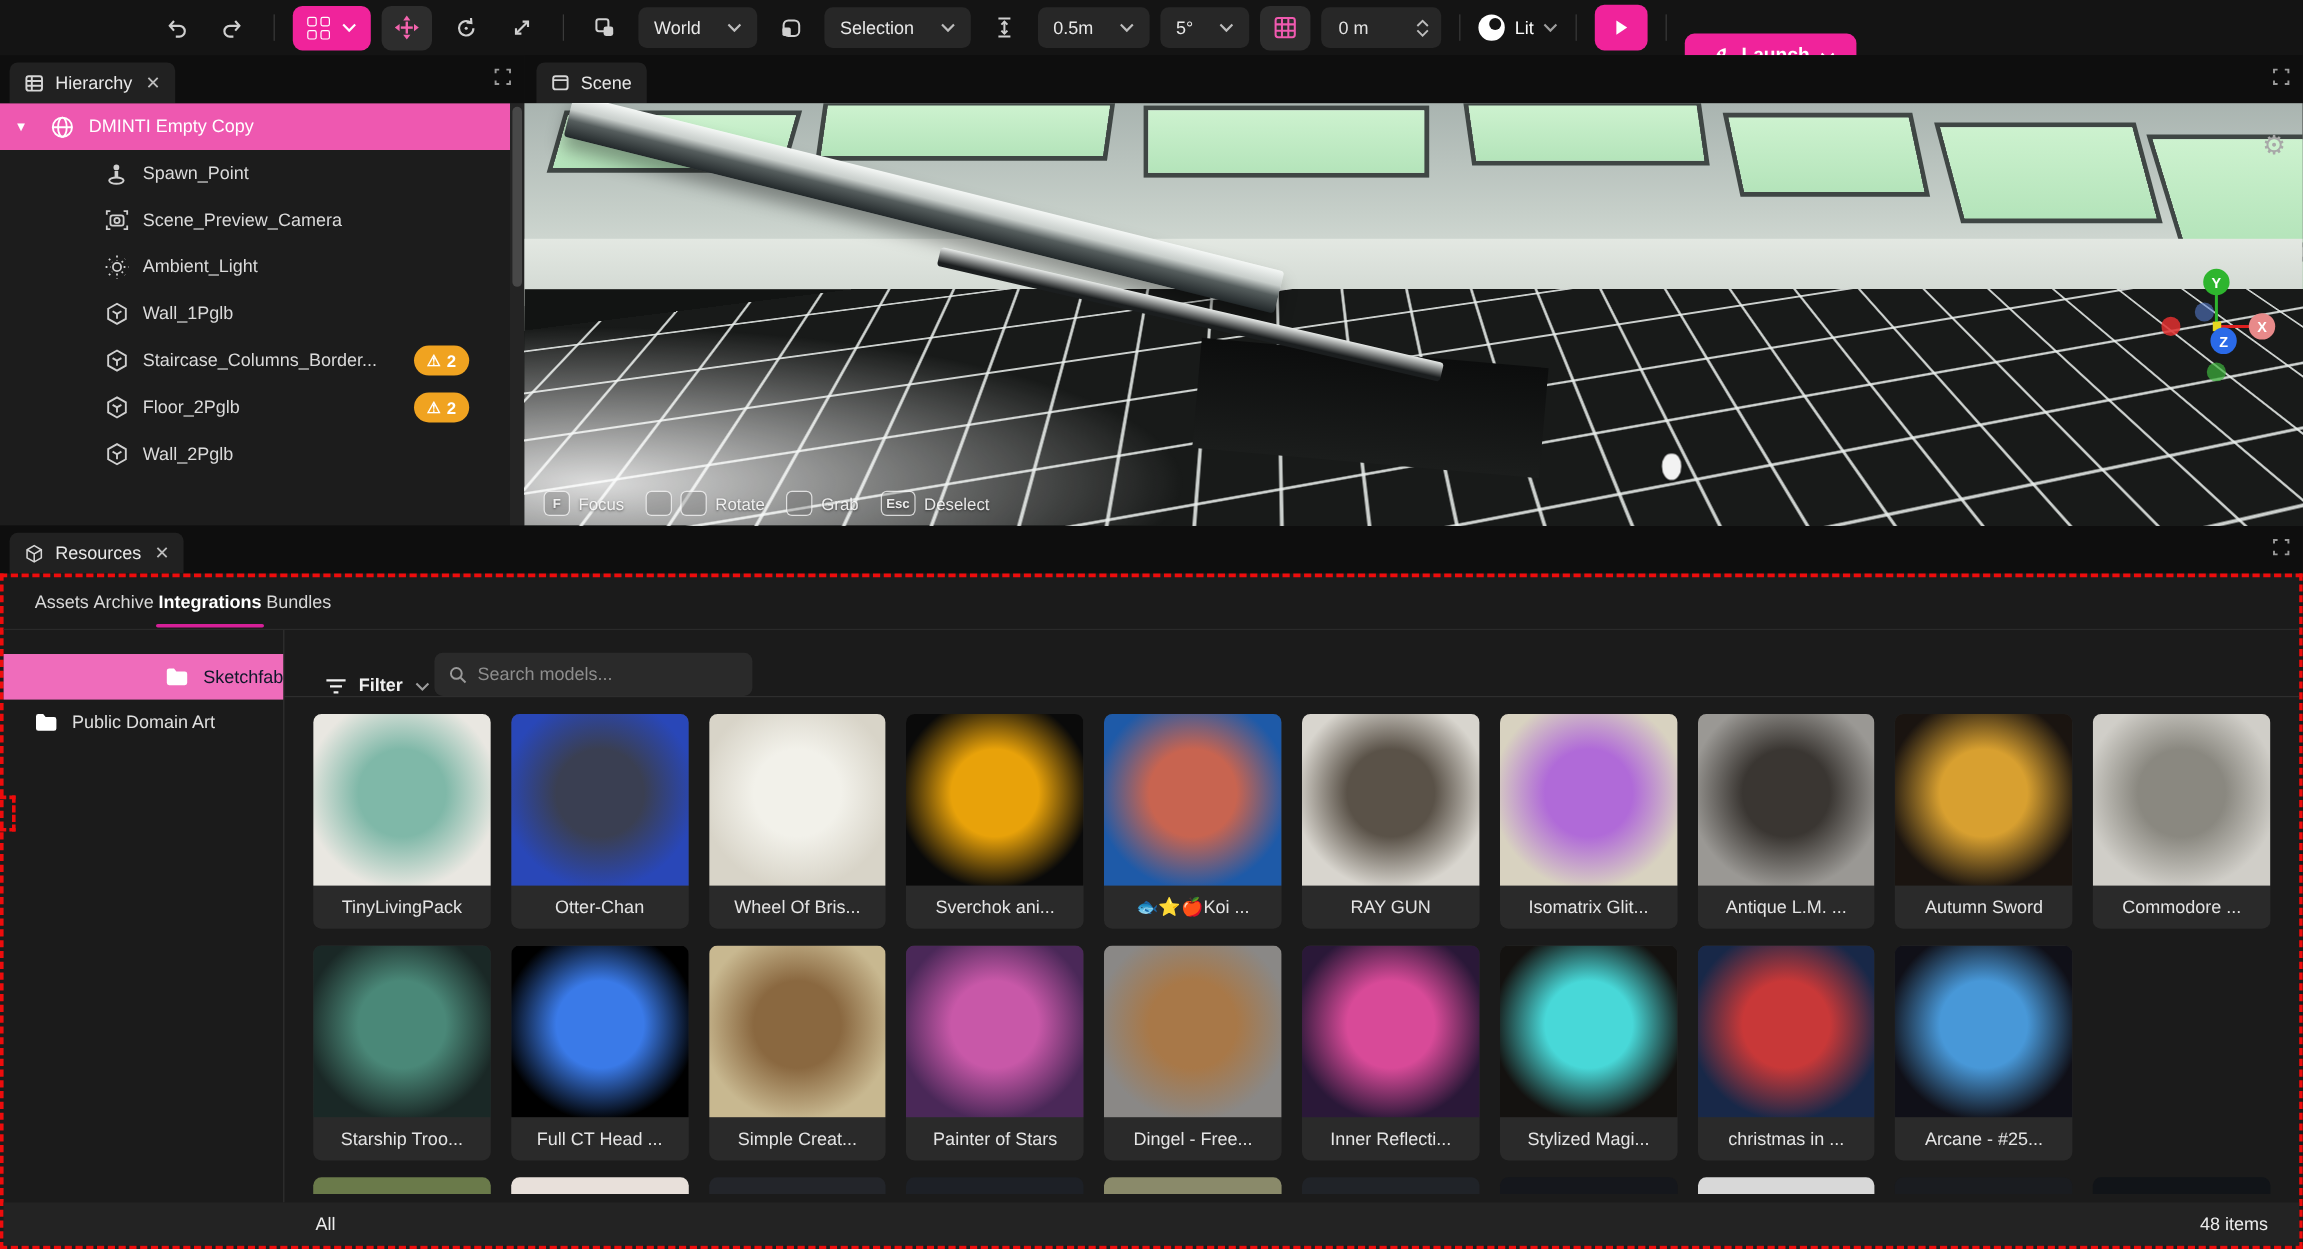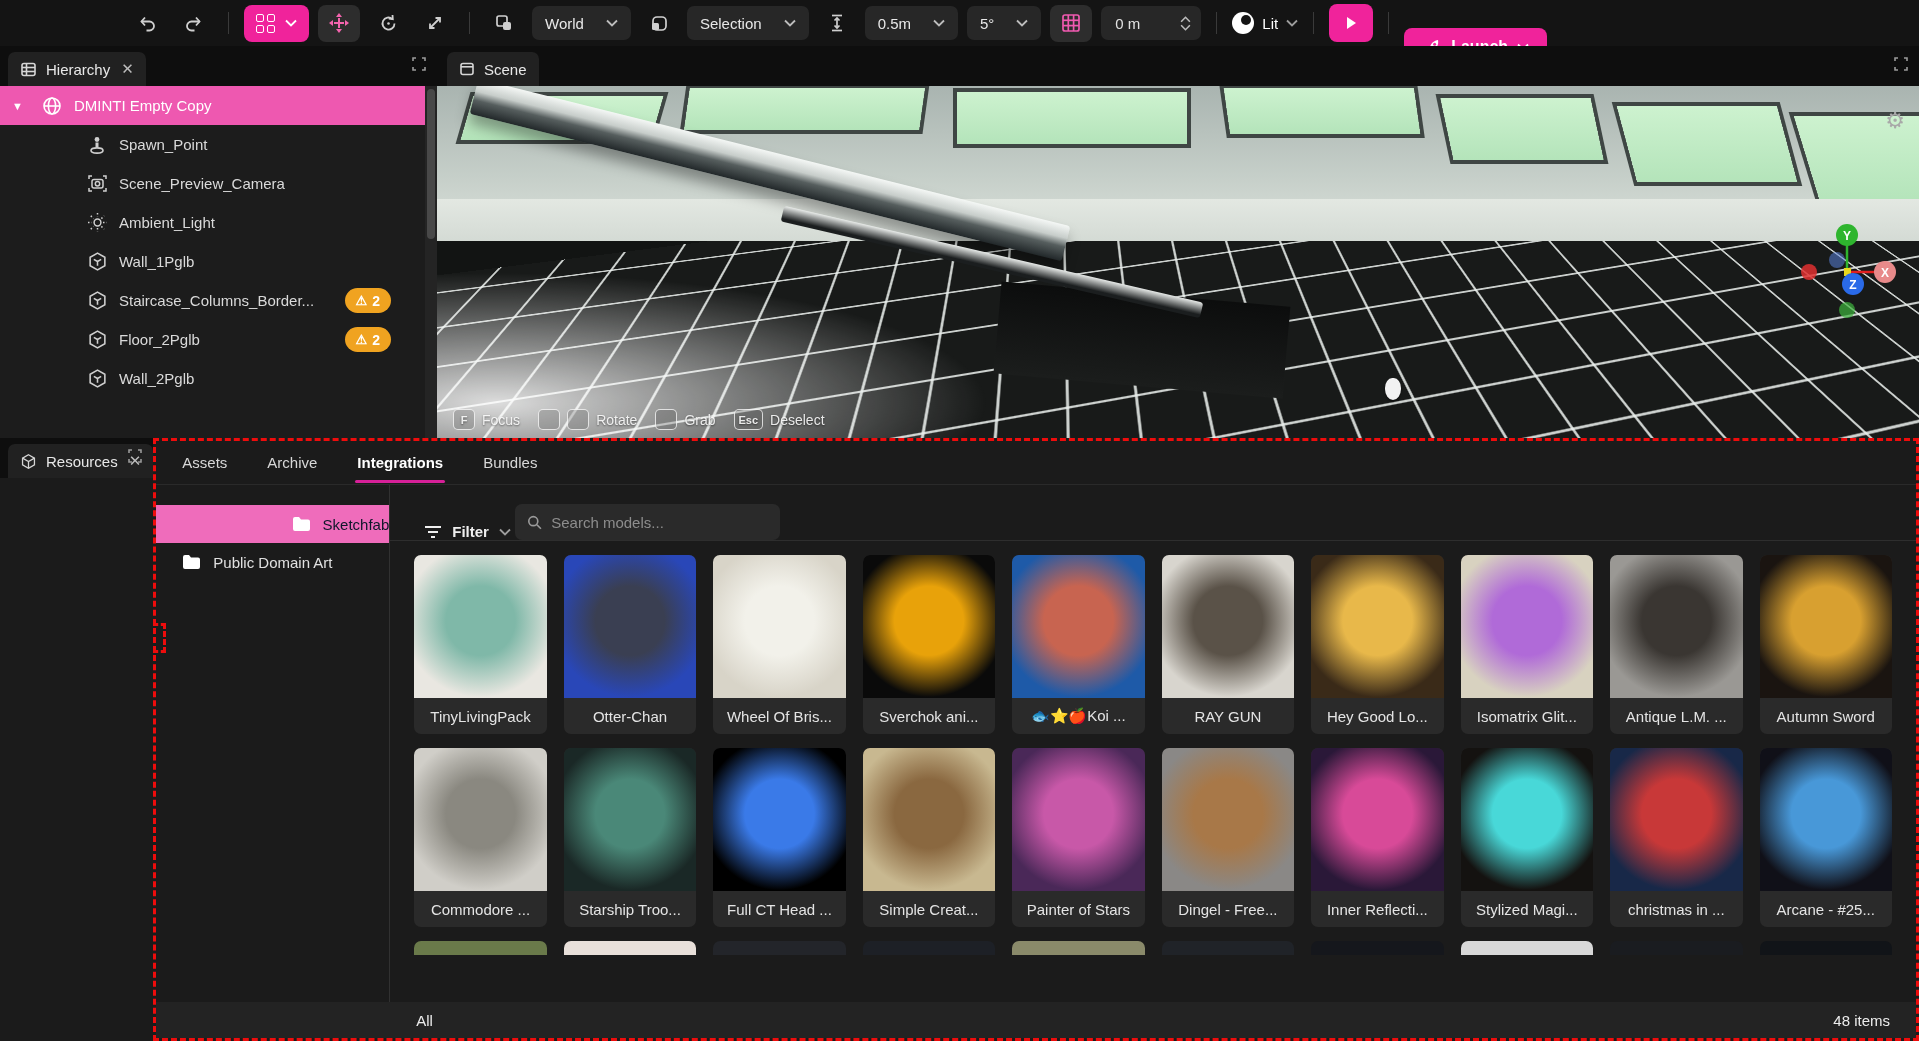--- a/index.html
+++ b/index.html
@@ -87,24 +87,24 @@
   .gear { position:absolute; right:14px; top:22px; color:#a8a8a8; font-size:22px; }
   .hints { position:absolute; left:16px; bottom:8px; display:flex; align-items:center; gap:10px;
            color:rgba(255,255,255,.88); font-size:14px; text-shadow:0 1px 2px rgba(0,0,0,.5); }
   .kcap { min-width:22px; height:21px; border:1.5px solid rgba(255,255,255,.75); border-radius:5px;
           display:inline-flex; align-items:center; justify-content:center; padding:0 4px;
           font-size:11px; font-weight:bold; background:rgba(80,80,80,.25); }
   .hint-item { display:flex; align-items:center; gap:7px; margin-right:8px; }
   .gizmo { position:absolute; right:22px; top:136px; }
 
   
-  .res { height:603px; background:#1b1b1b; display:flex; }
+  .res { height:603px; background:#1b1b1b; display:flex; flex-direction:column; }
   .res-content { flex:1; border:3px dashed #ee0c0c; display:flex; flex-direction:column;
                  position:relative; background:#1b1b1b; }
-  .res-tabs { height:44px; display:flex; align-items:center; gap:36px; padding:0 0 0 24px;
+  .res-tabs { height:44px; display:flex; align-items:center; padding:0 0 0 24px;
               border-bottom:1px solid #2a2a2a; font-size:15px; color:#d8d8d8; flex:none; }
   .res-tab { position:relative; padding:12px 2px; }
   .res-tab.active { font-weight:bold; color:#fff; }
   .res-tab.active::after { content:""; position:absolute; left:0; right:0; bottom:0; height:3px;
                            background:#d62098; border-radius:2px; }
   .res-body { flex:1; display:flex; min-height:0; }
   .src-col { width:234px; border-right:1px solid #313131; padding-top:20px; flex:none; }
   .src-row { height:38px; display:flex; align-items:center; gap:12px; padding-left:26px;
              font-size:15px; color:#e0e0e0; }
   .src-row.selected { background:#ef6cbb; color:#0f172a;justify-content:flex-end; }
@@ -579,24 +579,20 @@
                 </div>
                 <div class="card">
                   <div class="thumb" style="background: radial-gradient(circle at 50% 46%, rgb(200, 100, 80) 0%, rgb(200, 100, 80) 34%, rgb(30, 90, 168) 75%);"></div>
                   <div class="clabel">🐟⭐🍎Koi ...</div>
                 </div>
                 <div class="card">
                   <div class="thumb" style="background: radial-gradient(circle at 50% 46%, rgb(90, 82, 72) 0%, rgb(90, 82, 72) 34%, rgb(216, 213, 206) 75%);"></div>
                   <div class="clabel">RAY GUN</div>
                 </div>
                 <div class="card">
-                  <div class="thumb" style="background: radial-gradient(circle at 50% 46%, rgb(232, 184, 74) 0%, rgb(232, 184, 74) 34%, rgb(58, 42, 24) 75%);"></div>
-                  <div class="clabel">Hey Good Lo...</div>
-                </div>
-                <div class="card">
                   <div class="thumb" style="background: radial-gradient(circle at 50% 46%, rgb(176, 106, 216) 0%, rgb(176, 106, 216) 34%, rgb(216, 210, 192) 75%);"></div>
                   <div class="clabel">Isomatrix Glit...</div>
                 </div>
                 <div class="card">
                   <div class="thumb" style="background: radial-gradient(circle at 50% 46%, rgb(58, 54, 50) 0%, rgb(58, 54, 50) 34%, rgb(154, 152, 148) 75%);"></div>
                   <div class="clabel">Antique L.M. ...</div>
                 </div>
                 <div class="card">
                   <div class="thumb" style="background: radial-gradient(circle at 50% 46%, rgb(216, 160, 48) 0%, rgb(216, 160, 48) 34%, rgb(26, 20, 16) 75%);"></div>
                   <div class="clabel">Autumn Sword</div>

